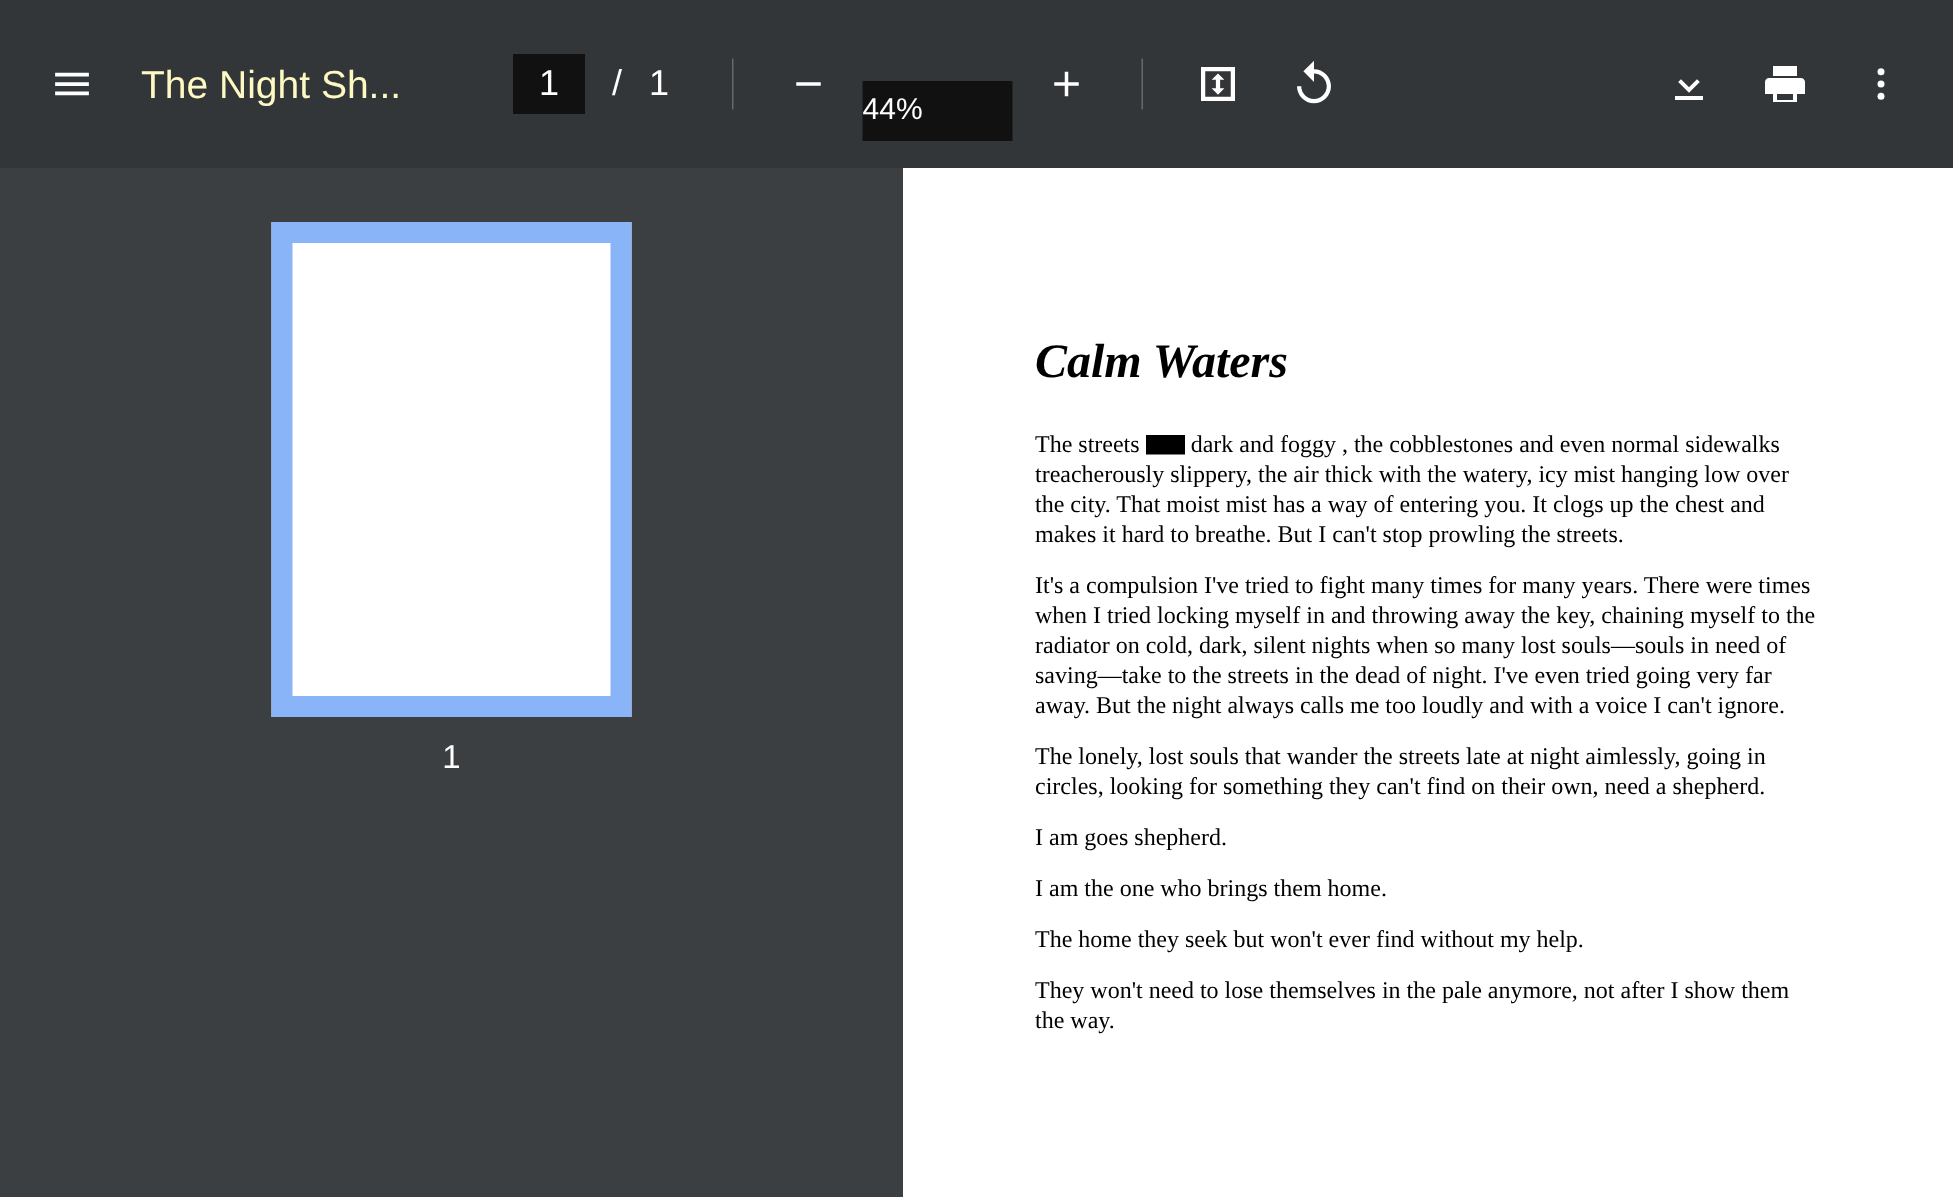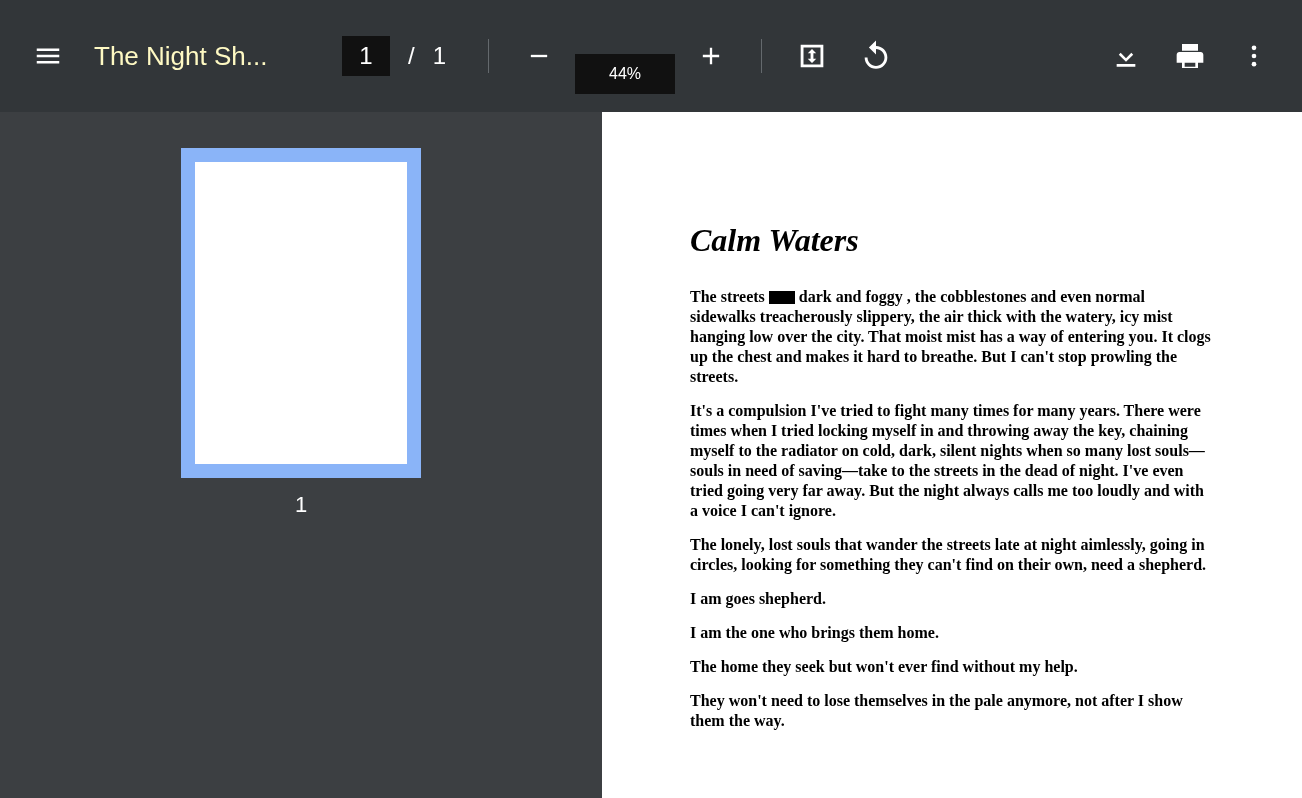--- a/index.html
+++ b/index.html
@@ -62,22 +62,22 @@
     height: 34px;
     background: #64696d;
     margin: 0 14px;
   }
   .zoom-val {
     width: 100px;
     height: 40px;
     background: #111;
     color: #fff;
     border: none;
-    text-align: center;
-    font-size: 16px;
+    text-align: left;
+    font-size: 20px;
     margin-top: 35px;
   }
   .spacer { flex: 1; }
   .main {
     display: flex;
     height: calc(100% - 112px);
   }
   .sidebar {
     width: 602px;
     background: #3c3f42;
@@ -116,21 +116,20 @@
     font-weight: bold;
     margin-bottom: 28px;
     font-family: "Times New Roman", Times, serif;
     font-style: italic;
   }
   .para {
     font-size: 16px;
     line-height: 1.25;
     margin-bottom: 14px;
     font-family: "Times New Roman", Times, serif;
-    font-weight: bold;
   }
   .redact {
     display: inline-block;
     background: #000;
     width: 26px;
     height: 13px;
     vertical-align: middle;
     position: relative;
     top: -1px;
   }

